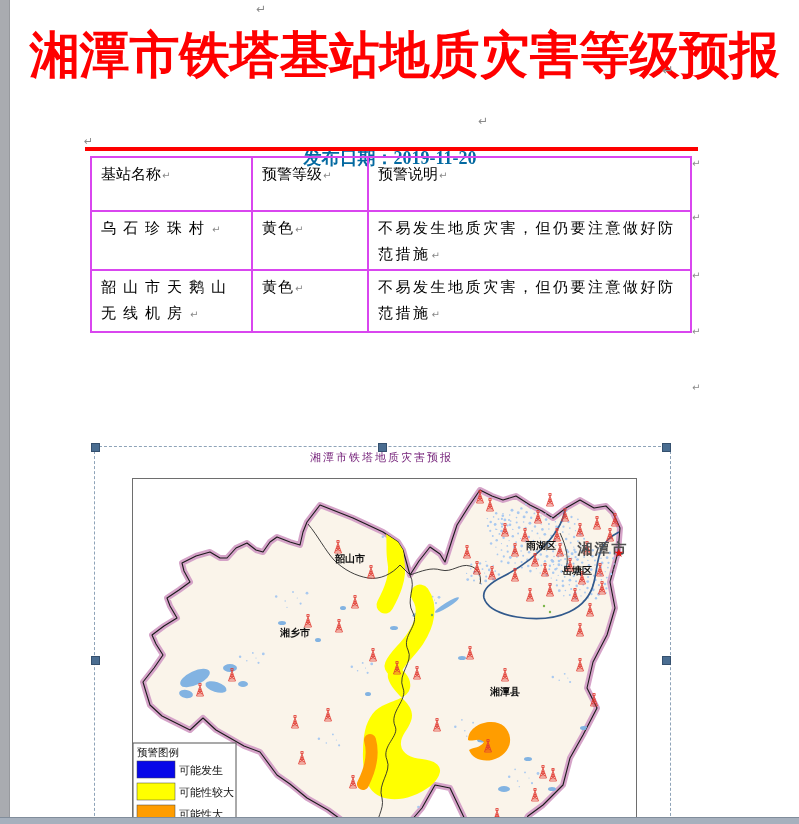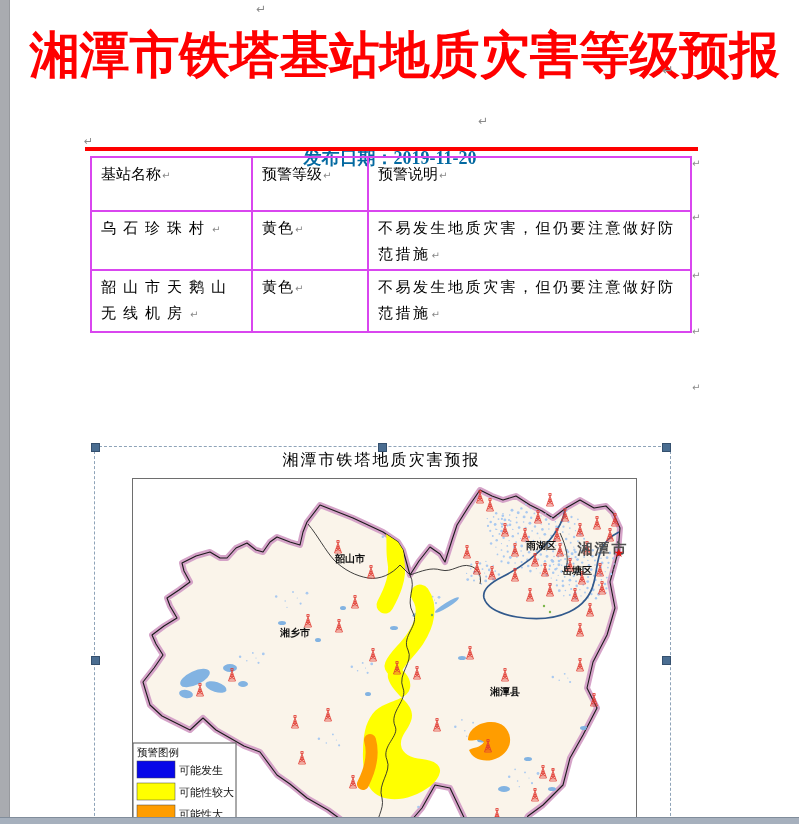--- a/index.html
+++ b/index.html
@@ -21,21 +21,21 @@
   table.fcast th, table.fcast td{border:2px solid #d946ef;vertical-align:top;text-align:left;
       padding:3px 8px 0 9px;font-weight:400;line-height:26px;overflow:hidden;}
   td.col-station{letter-spacing:7px;}
   td.col-level{letter-spacing:1px;}
   td.col-desc{letter-spacing:2.5px;}
   .cellmark{font-size:10px;color:#888;letter-spacing:0;margin-left:1px;font-family:"DejaVu Sans", sans-serif;}
   .sel-frame{position:absolute;left:94px;top:446px;width:575px;height:378px;
       border:1px dashed #8ea3b8;z-index:1;}
   .handle{position:absolute;width:7px;height:7px;background:#4a6d91;border:1px solid #35506e;z-index:4;}
   .map-title{position:absolute;left:94px;top:450px;width:575px;text-align:center;
-      font-size:16px;letter-spacing:2px;color:#000000;z-index:2;}
+      font-size:11px;letter-spacing:2px;color:#701a75;z-index:2;}
   svg.mapsvg{position:absolute;left:132px;top:478px;z-index:2;}
   .mlab{font-family:"Liberation Serif", serif;font-weight:700;fill:#111;}
   .mlab-big{font-family:"Liberation Serif", serif;font-weight:700;fill:#4f4f4f;letter-spacing:2px;}
   .legend-text{font-family:"Liberation Serif", serif;fill:#111;}
 </style>
 </head>
 <body>
 
 <div class="screen">
 

